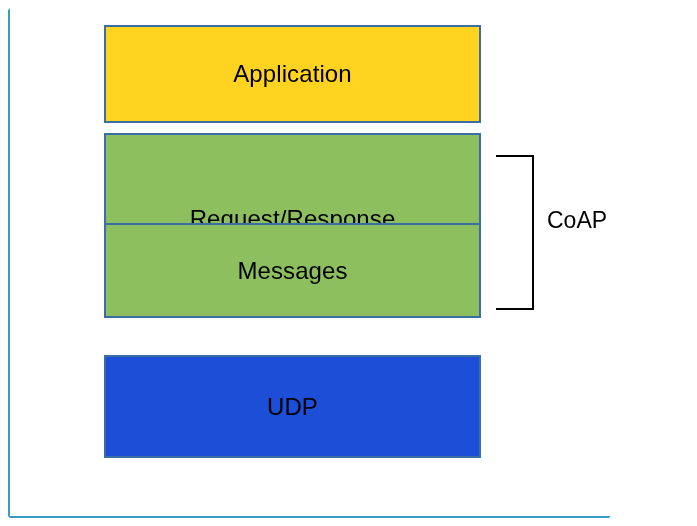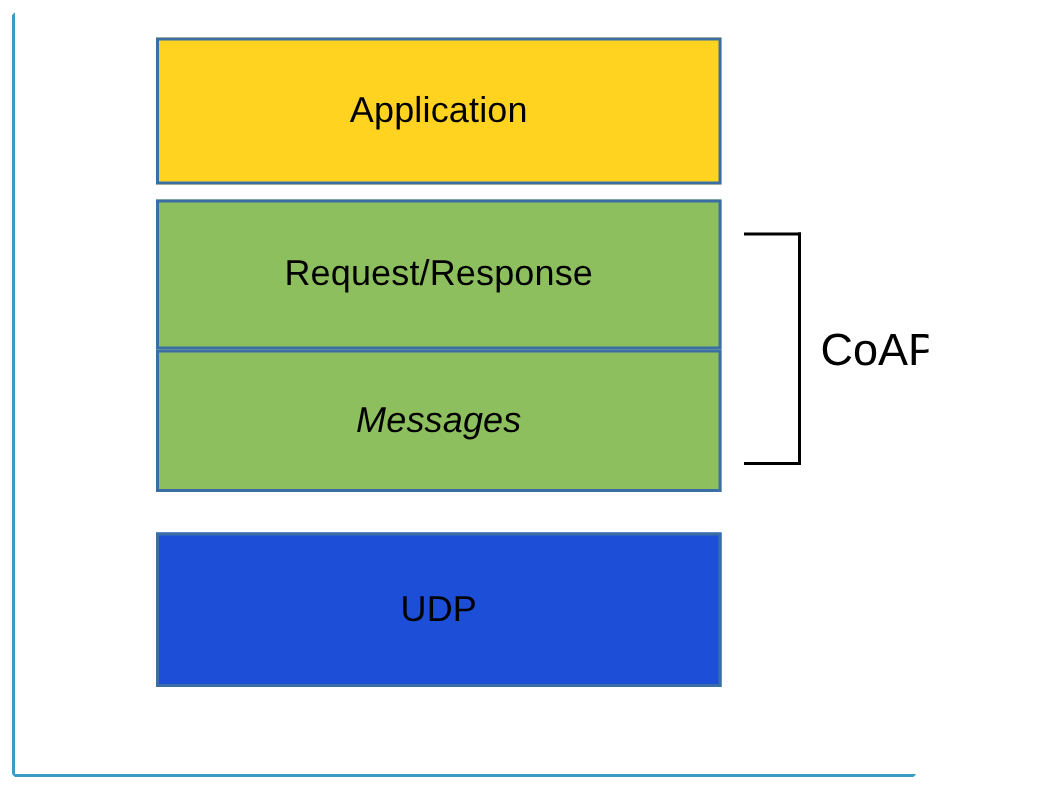--- a/index.html
+++ b/index.html
@@ -50,28 +50,28 @@
   .box-application {
     top: 25px;
     height: 98px;
     background: #FFD320;
   }
 
   .box-request-response {
     top: 133px;
     height: 100px;
     background: #8DBF5E;
+    align-items: flex-end;
   }
 
   .box-messages {
-    top: 233px;
+    top: 223px;
     height: 95px;
     background: #8DBF5E;
     border-top: 2px solid #3b6ea5;
-    font-style: italic;
   }
 
   .box-udp {
     top: 355px;
     height: 103px;
     background: #1d4ed8;
   }
 
   
   .bracket {
@@ -83,22 +83,22 @@
     box-sizing: border-box;
     border-top: 2px solid #000000;
     border-right: 2px solid #000000;
     border-bottom: 2px solid #000000;
     pointer-events: none;
   }
 
   .bracket-label {
     position: absolute;
     left: 547px;
-    top: 219px;
-    font-size: 30px;
+    top: 209px;
+    font-size: 23px;
     line-height: 1;
     color: #000000;
     white-space: nowrap;
   }
 </style>
 </head>
 <body>
 
 <div id="canvas">
 

